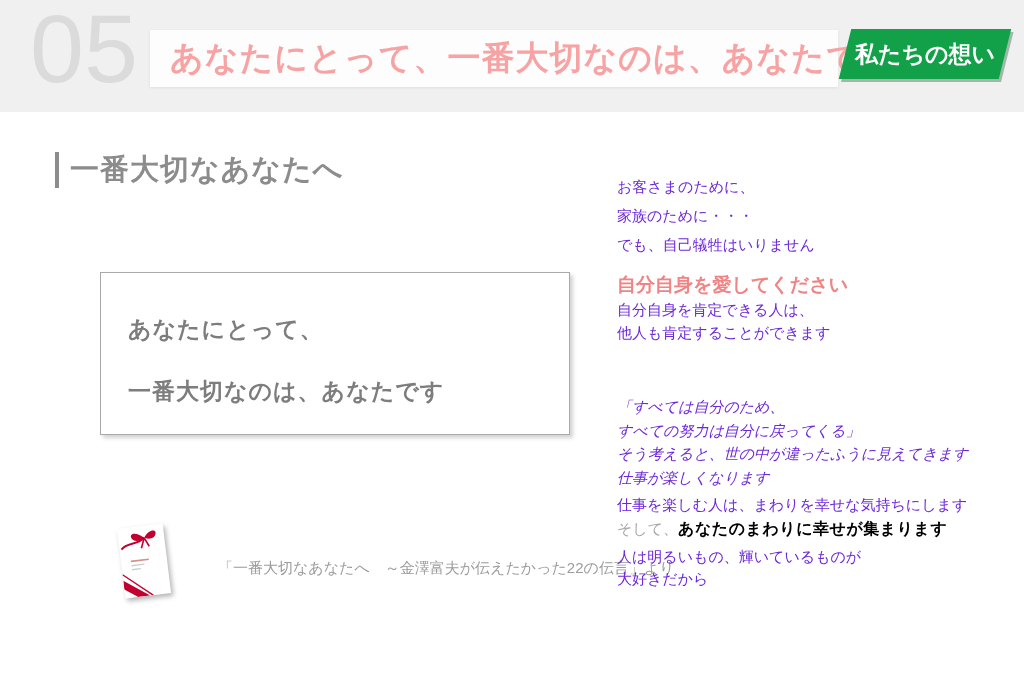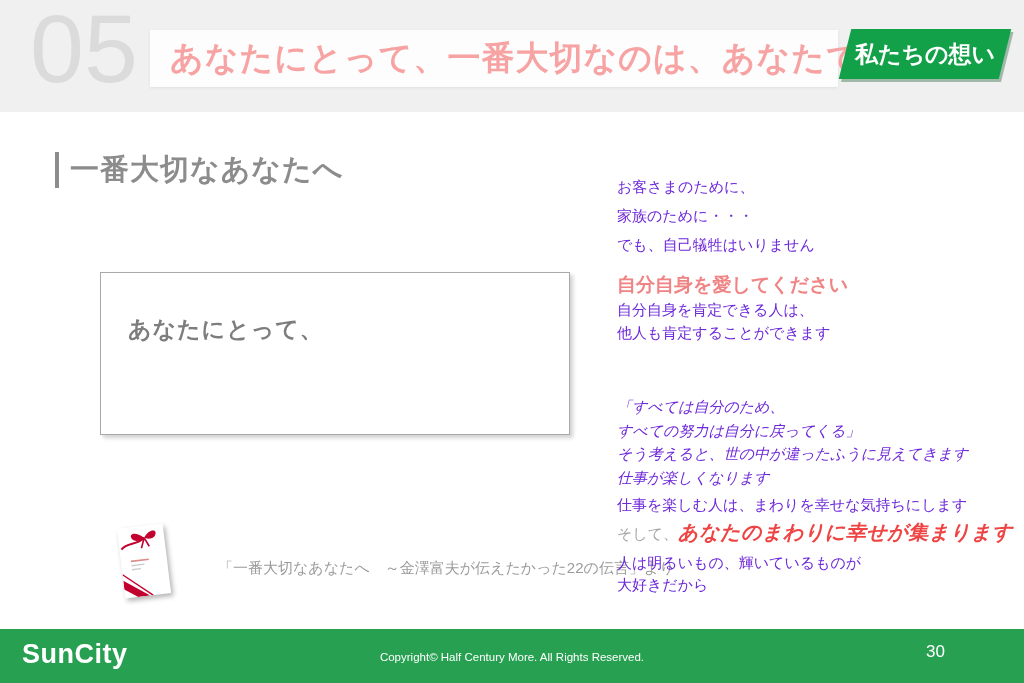--- a/index.html
+++ b/index.html
@@ -107,21 +107,21 @@
     white-space: nowrap;
   }
   .rc-block2 .line { line-height: 23px; }
   .rc-block3 { top: 395px; font-style: italic; }
   .rc-block3 .line { line-height: 23.5px; }
   .rc-block4 { top: 494px; }
   .rc-block4 .line { line-height: 22px; }
   .rc-block4 .mixed-line { margin: 3px 0 6px 0; white-space: nowrap; }
   .rc-block4 .prefix { font-size: 15px; color: #a6a6a6; }
   .rc-block4 .emphasis {
-    font-size: 20px; font-weight: bold; color: #ef4444; letter-spacing: 0.5px; font-style: italic;
+    font-size: 16px; font-weight: bold; color: #000000; letter-spacing: 0.5px;
   }
 
   
   .footer {
     position: absolute; left: 0; top: 629px;
     width: 1024px; height: 54px;
     background: #27a052;
   }
   .footer-logo {
     position: absolute; left: 22px; top: 10px;
@@ -153,20 +153,21 @@
     </div>
   </div>
 
   <div class="section-heading">
     <div class="bar"></div>
     <div class="label">一番大切なあなたへ</div>
   </div>
 
   <div class="quote-box">
     <div class="q-line">あなたにとって、</div>
+    <div class="q-line">一番大切なのは、あなたです</div>
   </div>
 
   <div class="book">
     <svg viewBox="0 0 46 70" xmlns="http://www.w3.org/2000/svg">
       <path d="M2,21 C 9,14 17,19 26,12" stroke="#c2002f" stroke-width="2" fill="none"></path>
       <path d="M26,12 C 18,4 10,6 14,12 C 16,15 22,15 26,12 Z" fill="#c2002f"></path>
       <path d="M26,12 C 32,3 41,5 37,11 C 35,14 29,14 26,12 Z" fill="#c2002f"></path>
       <path d="M26,12 L22,22 M26,12 L30,21" stroke="#c2002f" stroke-width="1.6" fill="none"></path>
       <rect x="10" y="33" width="18" height="1.6" fill="#da8b8b"></rect>
       <rect x="10" y="37.5" width="13" height="1.4" fill="#cccccc"></rect>
@@ -198,19 +199,14 @@
 
   <div class="rc rc-block4">
     <div class="line">仕事を楽しむ人は、まわりを幸せな気持ちにします</div>
     <div class="mixed-line">
       <span class="prefix">そして、</span><span class="emphasis">あなたのまわりに幸せが集まります</span>
     </div>
     <div class="line">人は明るいもの、輝いているものが</div>
     <div class="line">大好きだから</div>
   </div>
 
-  <div class="footer">
-    <div class="footer-logo">SunCity</div>
-    <div class="footer-copyright">Copyright© Half Century More. All Rights Reserved.</div>
-    <div class="footer-page">30</div>
-  </div>
 
 </div>
 
 </body></html>

